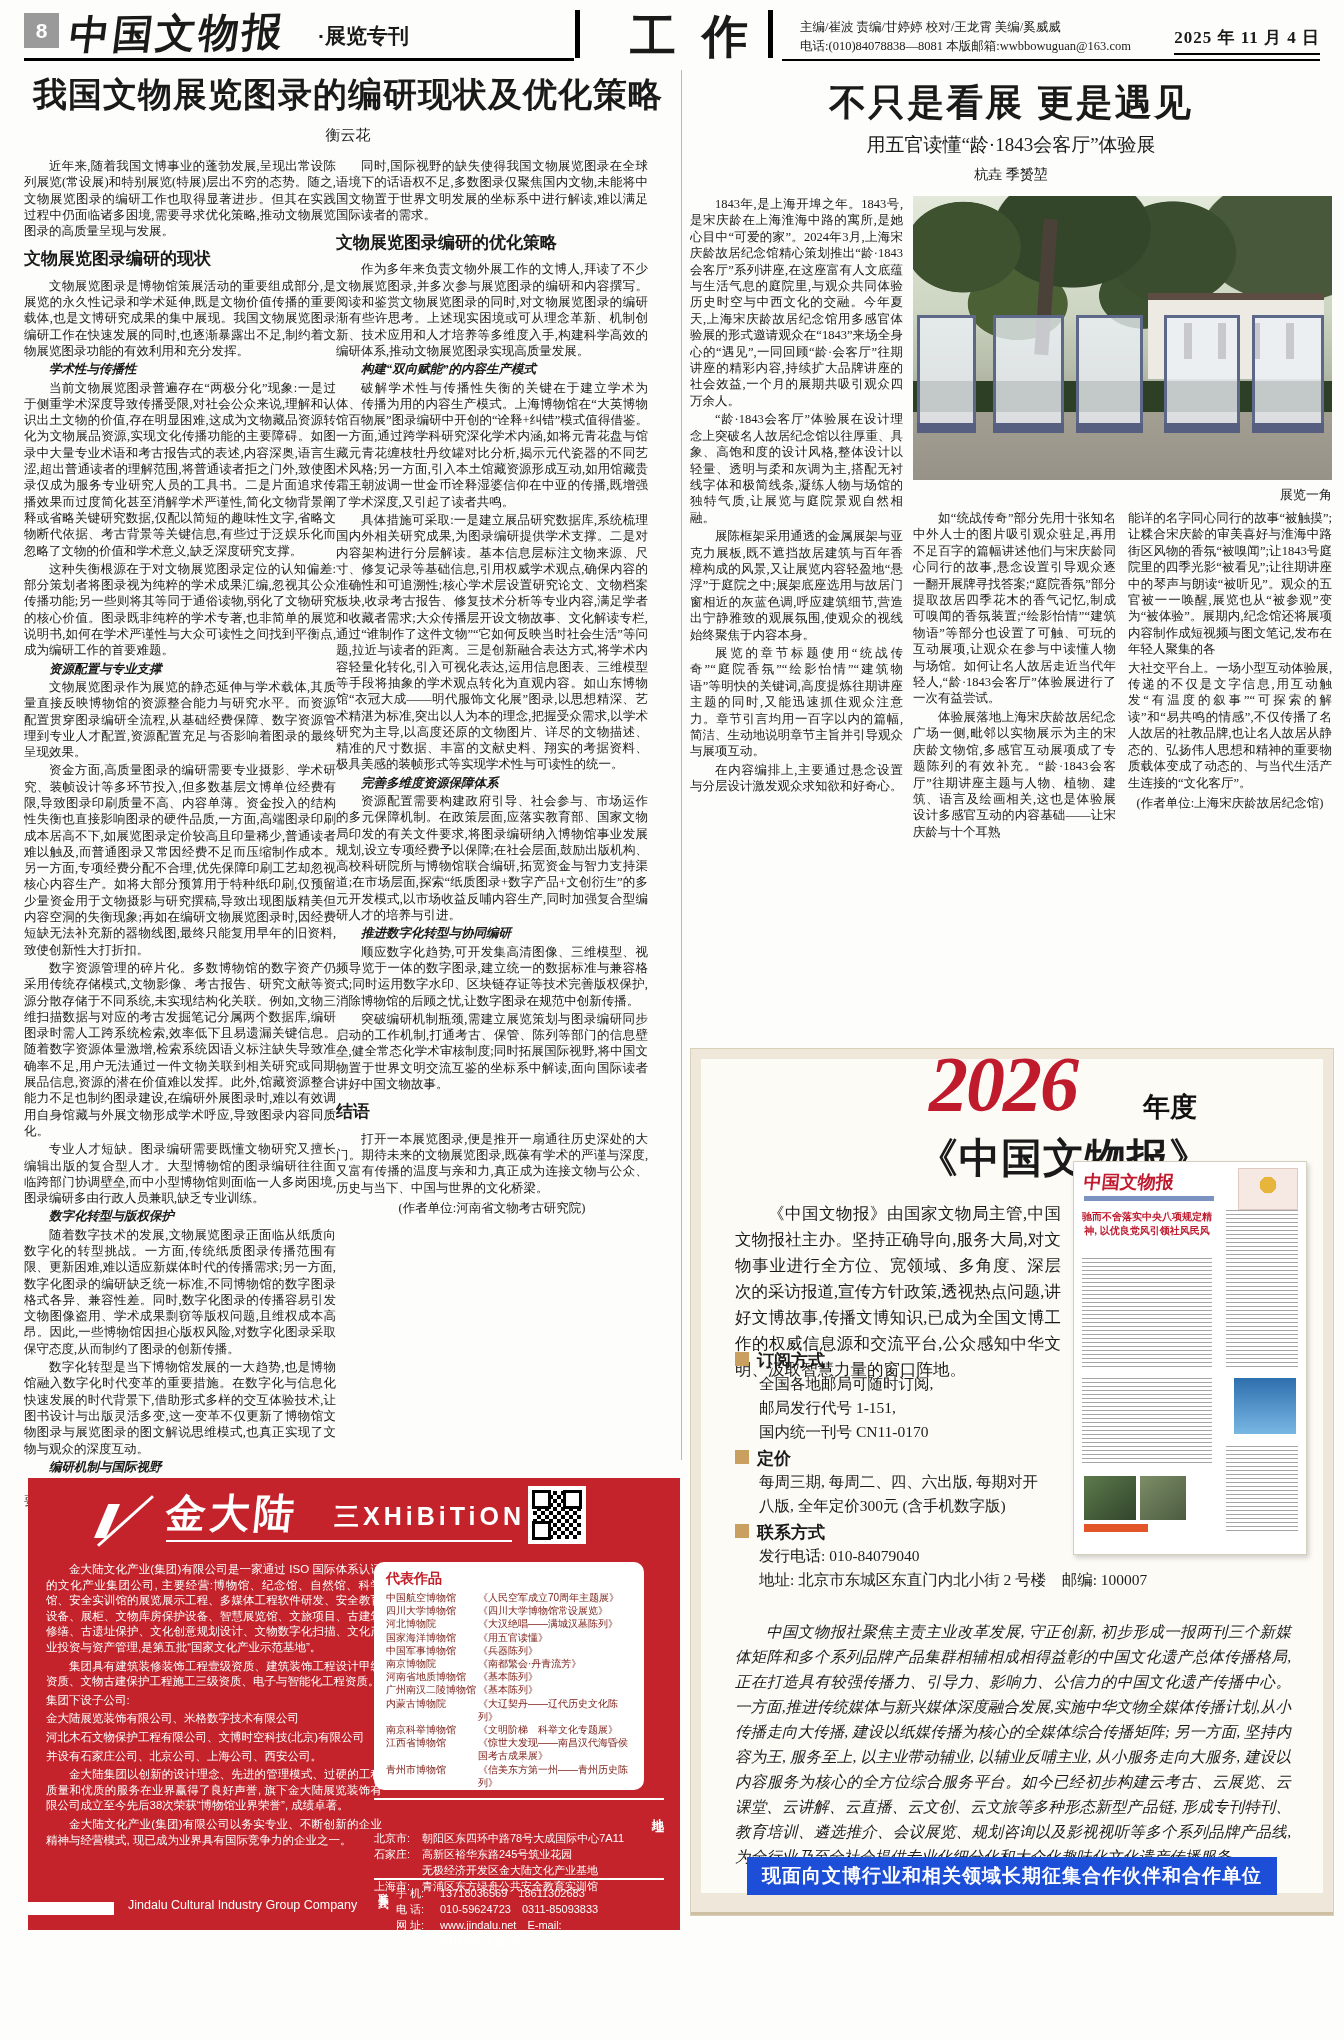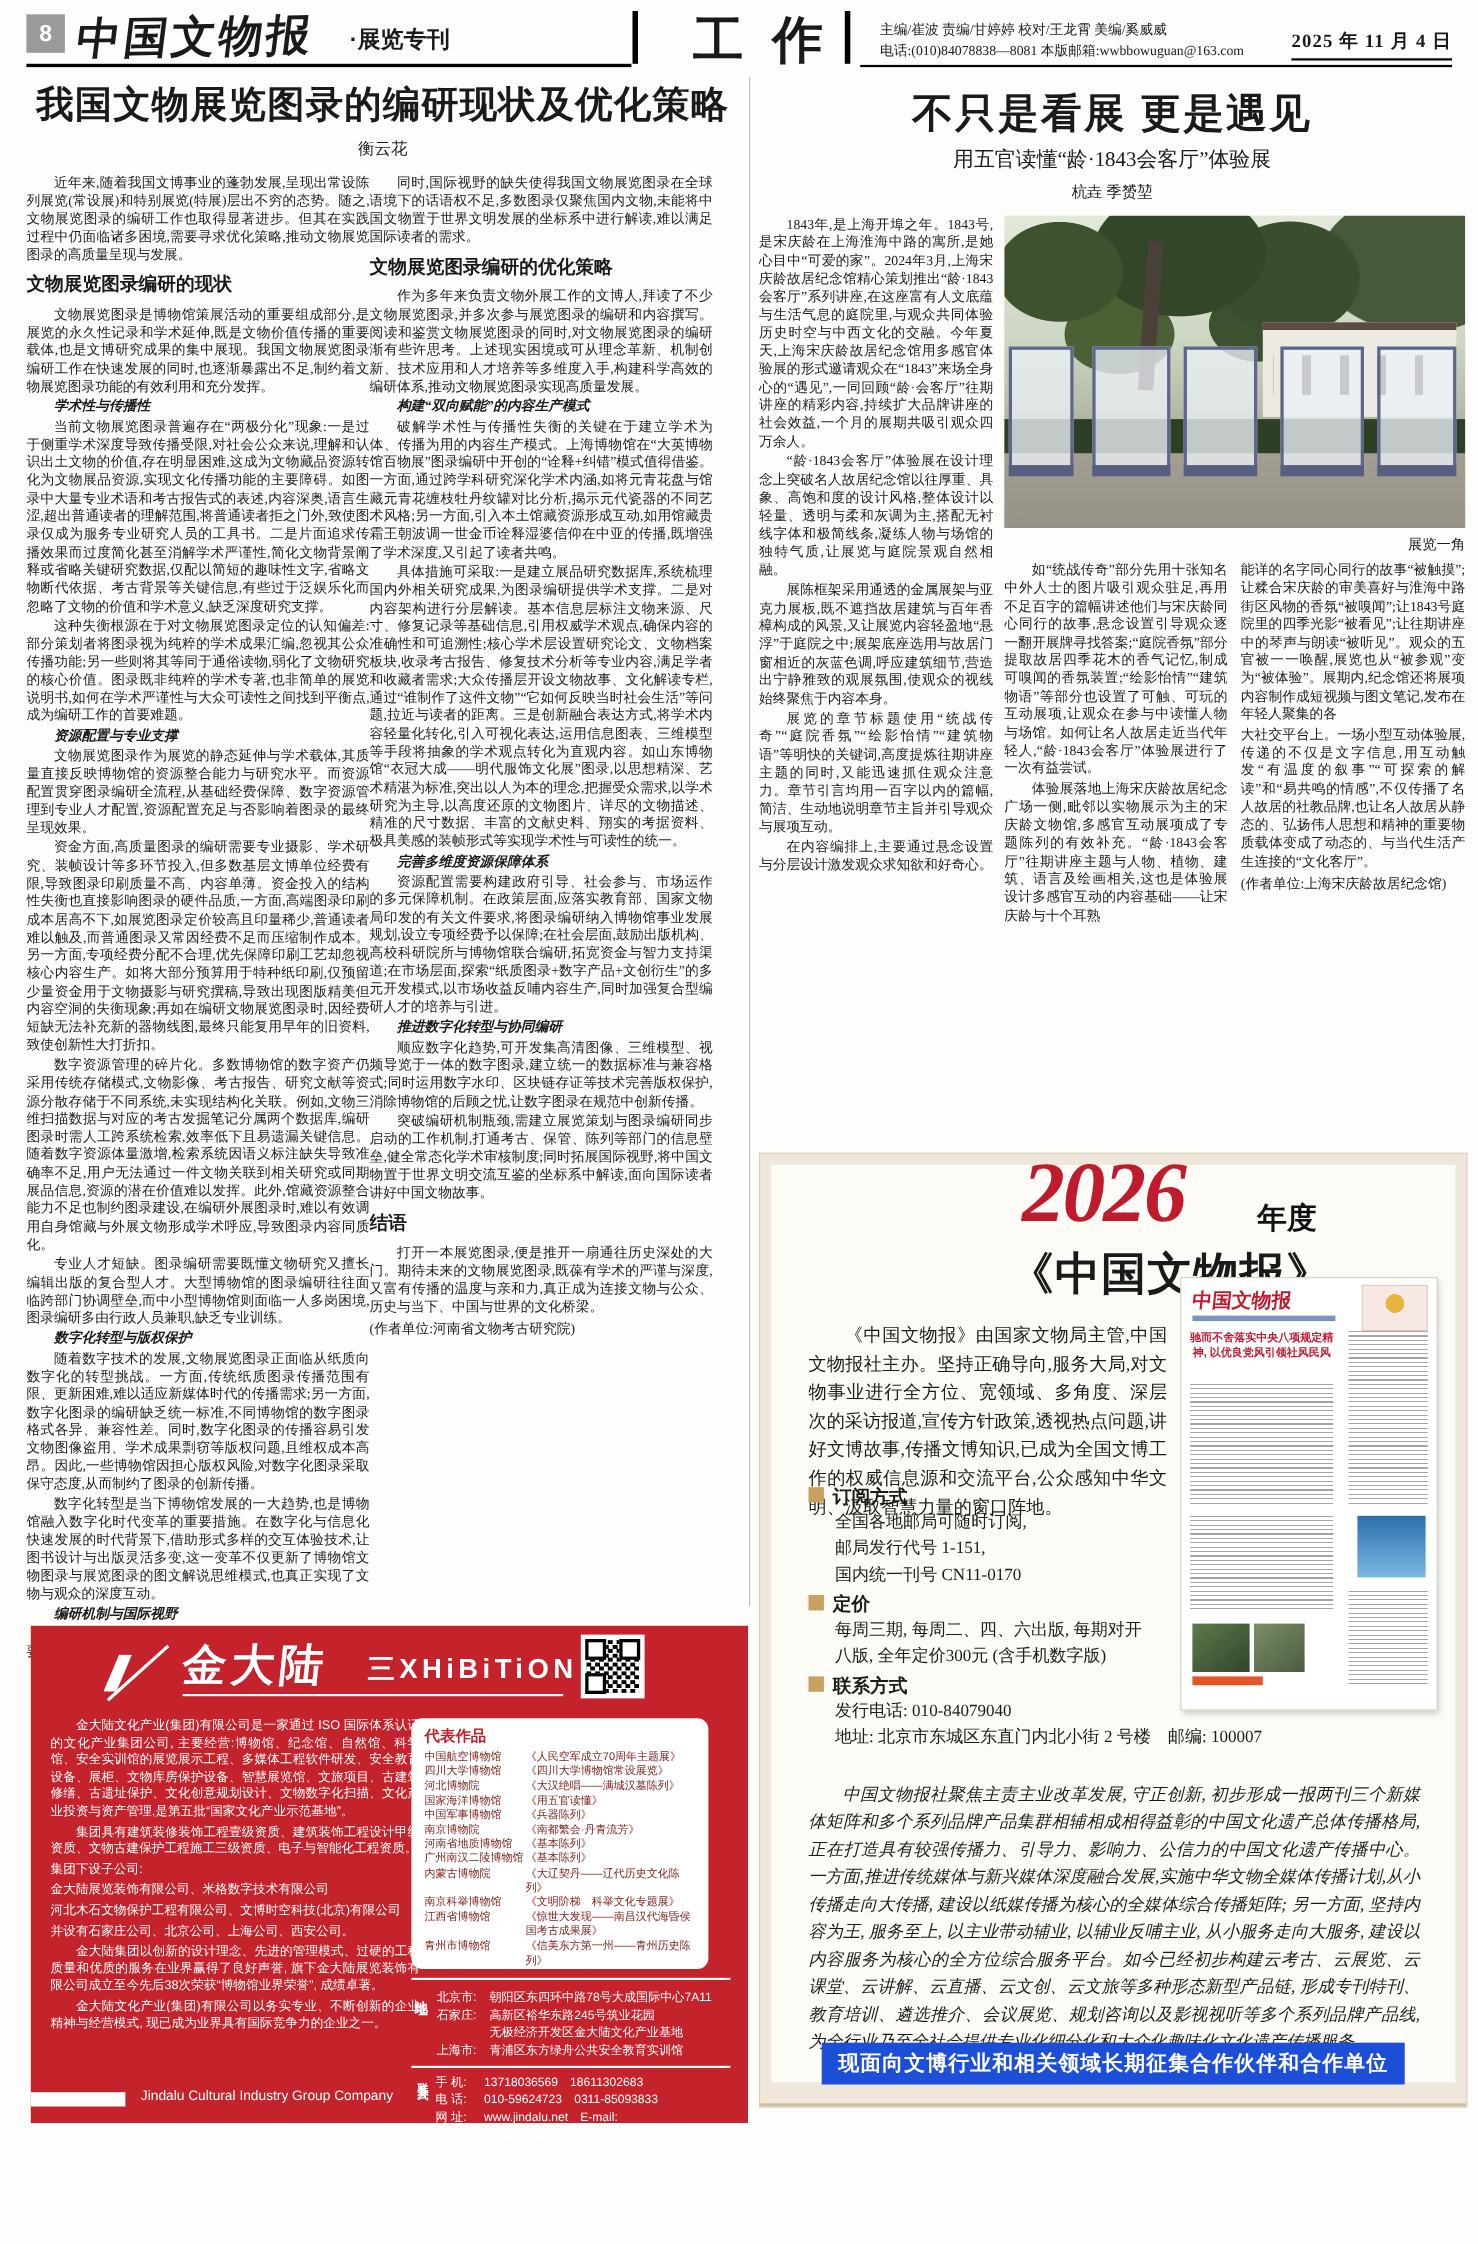--- a/index.html
+++ b/index.html
@@ -26,21 +26,21 @@
             font-weight:800;font-family:"Liberation Sans",sans-serif;letter-spacing:1px;}
   .la-byline{position:absolute;left:24px;top:126px;width:648px;text-align:center;font-size:15px;}
   .cols{position:absolute;left:24px;top:158px;width:648px;display:flex;}
   .col{width:312px;height:1350px;overflow:hidden;font-size:12.5px;line-height:16.3px;
        text-align:justify;}
   .blk{margin:0 0 2px 0;}
   .blk.p{text-indent:2em;}
   .blk.h2{font-family:"Liberation Sans",sans-serif;font-weight:bold;font-size:17px;
           margin:12px 0 10px;text-indent:0;}
   .blk.sub{font-weight:bold;font-style:italic;text-indent:2em;}
-  .blk.attr{text-align:left;text-indent:0;margin-top:4px;}
+  .blk.attr{text-align:center;text-indent:0;margin-top:4px;}
   .vdiv{position:absolute;left:681px;top:70px;width:1px;height:1390px;background:#b9b9b9;}
   
   .ra-title{position:absolute;left:690px;top:78px;width:642px;text-align:center;font-size:37px;
             font-weight:800;font-family:"Liberation Sans",sans-serif;letter-spacing:2px;}
   .ra-sub{position:absolute;left:690px;top:132px;width:642px;text-align:center;font-size:19px;}
   .ra-byline{position:absolute;left:690px;top:166px;width:642px;text-align:center;font-size:14px;}
   .racol{position:absolute;overflow:hidden;font-size:12.5px;line-height:16.4px;text-align:justify;}
   .racolA{left:690px;top:196px;width:213px;height:830px;}
   .racolB{left:913px;top:510px;width:203px;height:518px;}
   .racolC{left:1128px;top:510px;width:204px;height:518px;}
@@ -377,21 +377,21 @@
 
           <div class="wrow">
             <span class="worg">保利美高梅博物馆</span>
             <span class="wwork">《蓝色飘带主题展览》</span>
           </div>
 
       </div>
     </div>
 
     <div class="rline" style="top:320px;"></div>
-    <div class="infoblk" style="top:330px;">
+    <div class="infoblk" style="top:330px;flex-direction:column;">
       <div class="vlabel">地址</div>
       <div class="irows">
 
           <div class="arow">
             <span class="acity">北京市:</span>
             <span>朝阳区东四环中路78号大成国际中心7A11</span>
           </div>
 
           <div class="arow">
             <span class="acity">石家庄:</span>

